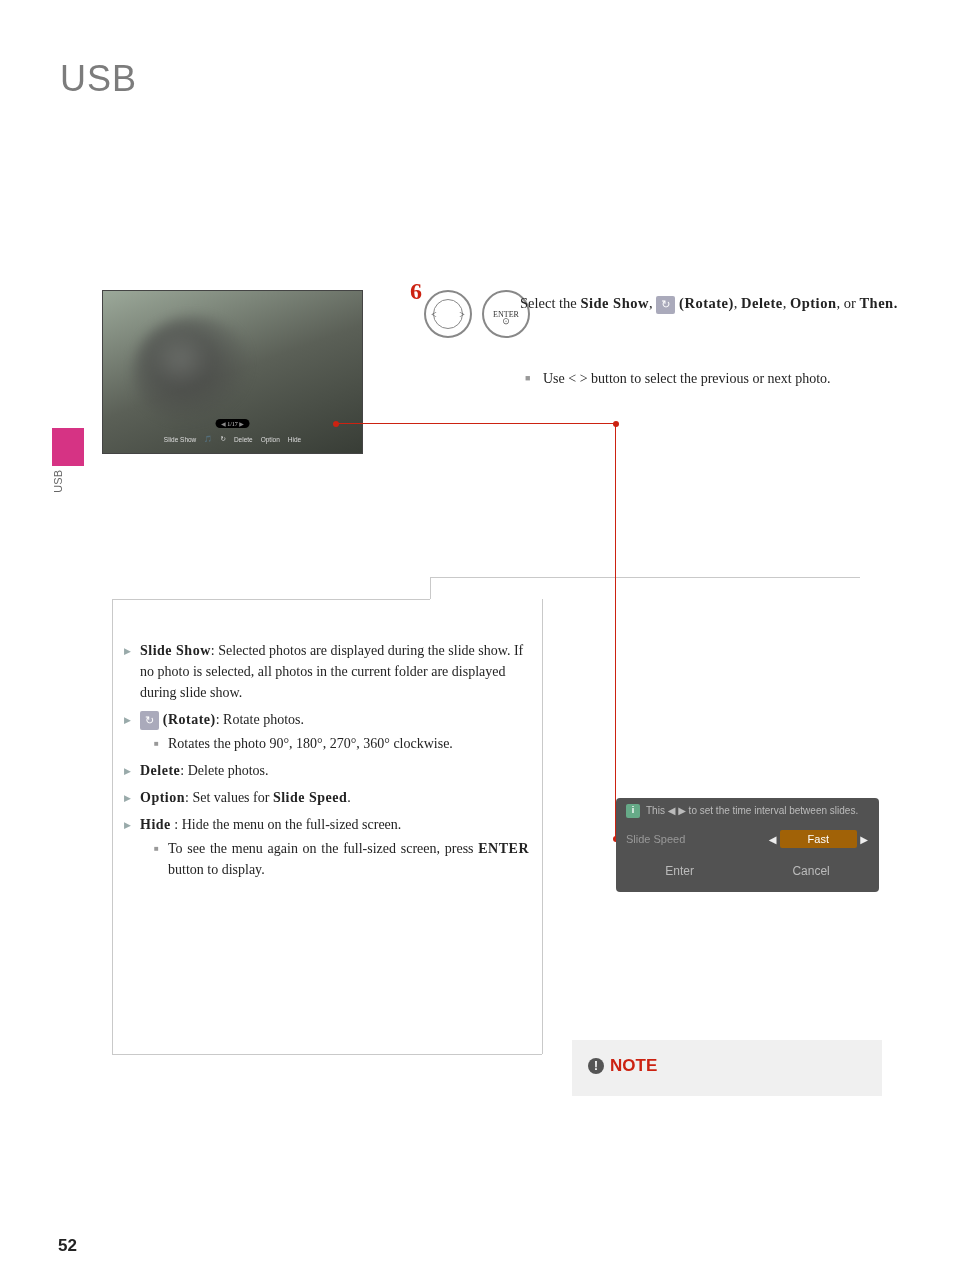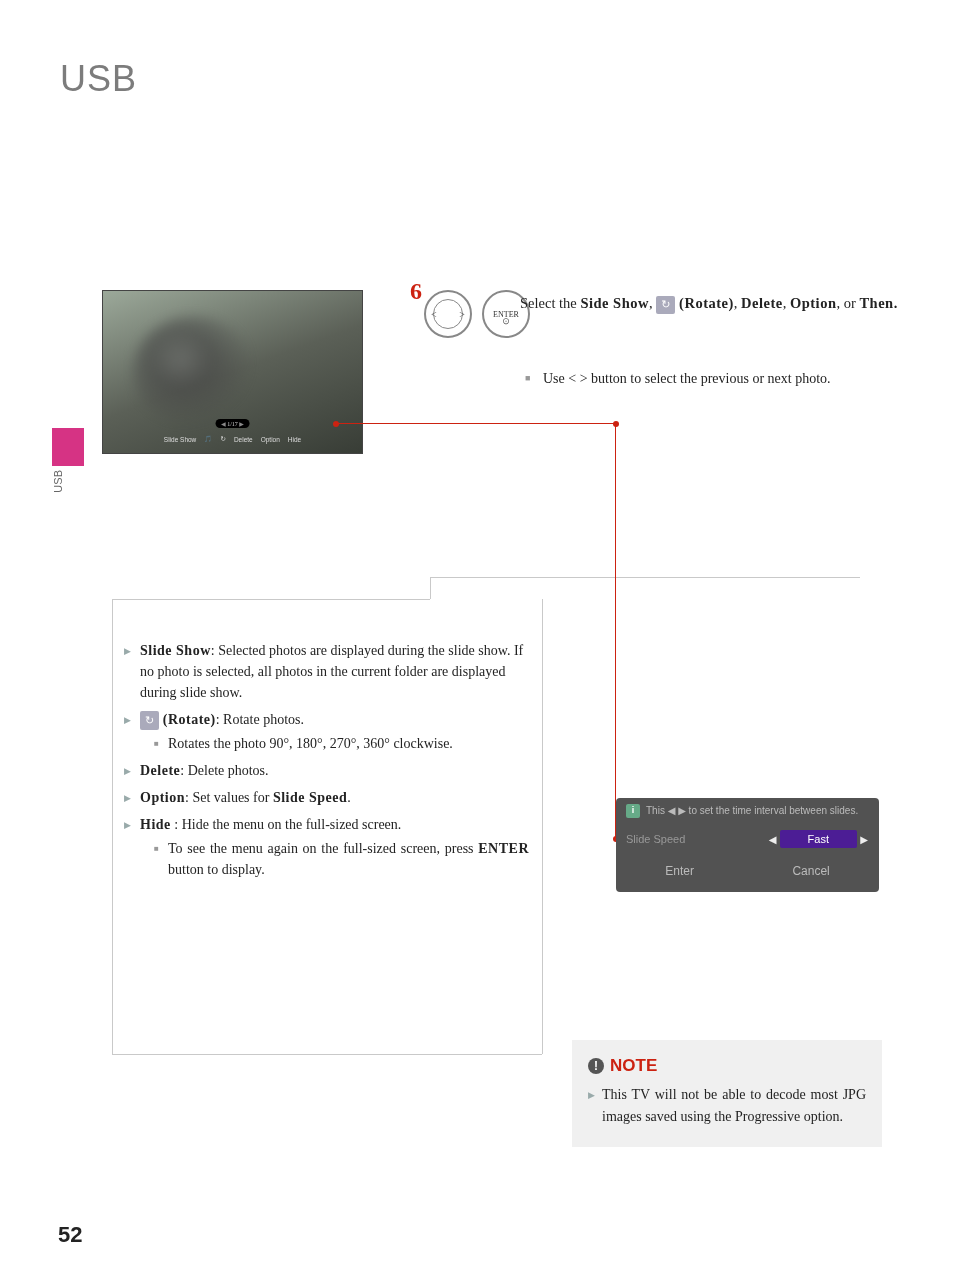--- a/index.html
+++ b/index.html
@@ -153,21 +153,21 @@
     border-radius: 4px;
     padding: 6px 10px 14px;
     color: #ddd;
     font-family: Arial, sans-serif;
     font-size: 10px;
   }
   .option-box .info-row { display:flex; gap:6px; align-items:flex-start; line-height:1.3; color:#bbb;}
   .option-box .info-row .i-icon { width:14px;height:14px;background:#6a8;border-radius:2px;display:flex;align-items:center;justify-content:center;color:#fff;font-weight:bold;font-size:9px;}
   .option-box .speed-row { display:flex; align-items:center; justify-content:space-between; margin-top:12px;}
   .option-box .speed-row .label { color:#999; font-size:11px;}
-  .option-box .speed-val { background:#4c1d95; color:#fff; padding:3px 28px; font-size:11px; border-radius:2px; position:relative;}
+  .option-box .speed-val { background:#a16207; color:#fff; padding:3px 28px; font-size:11px; border-radius:2px; position:relative;}
   .option-box .speed-arrow { width:10px; text-align:center; color:#eee;}
   .option-box .btn-row { display:flex; justify-content:space-around; margin-top:16px; gap:40px; padding: 0 10px;}
   .option-box .btn-row span { color:#bbb; font-size:12px; }
 
   .callout-line1 {
     position: absolute;
     left: 336px; top: 423px;
     width: 280px;
     border-top: 1.5px solid #c21;
   }
@@ -191,22 +191,22 @@
     padding: 16px 16px 20px;
   }
   .note-box .hdr { color:#c21; font-weight:bold; font-size:17px; font-family: Arial, sans-serif; display:flex; align-items:center; gap:6px;}
   .note-box .hdr .excl { width:16px;height:16px;background:#555;color:#fff;border-radius:50%;display:inline-flex;align-items:center;justify-content:center;font-size:12px;font-weight:bold;}
   .note-box ul { margin-top: 8px;}
   .note-box li { list-style:none; position:relative; padding-left:14px; font-size:14px; line-height:1.55; text-align: justify;}
   .note-box li::before{content:"▶"; color:#9aa; font-size:9px; position:absolute; left:0; top:5px;}
 
   .page-num {
     position: absolute;
-    left: 58px; bottom: 24px;
-    font-size: 22px; font-weight: bold;
+    left: 58px; bottom: 16px;
+    font-size: 17px; font-weight: bold;
     font-family: Arial, sans-serif;
   }
 </style>
 </head>
 <body>
 
 <div class="page-title">USB</div>
 
 <div class="side-tab">
   <div class="pink"></div>
@@ -308,18 +308,15 @@
     <span>Enter</span>
     <span>Cancel</span>
   </div>
 </div>
 
 <div class="note-box">
   <div class="hdr">
     <span class="excl">!</span>
     <span>NOTE</span>
   </div>
-  <ul>
-      <li>This TV will not be able to decode most JPG images saved using the Progressive option.</li>
-    </ul>
 </div>
 
 <div class="page-num">52</div>
 
 </body></html>

